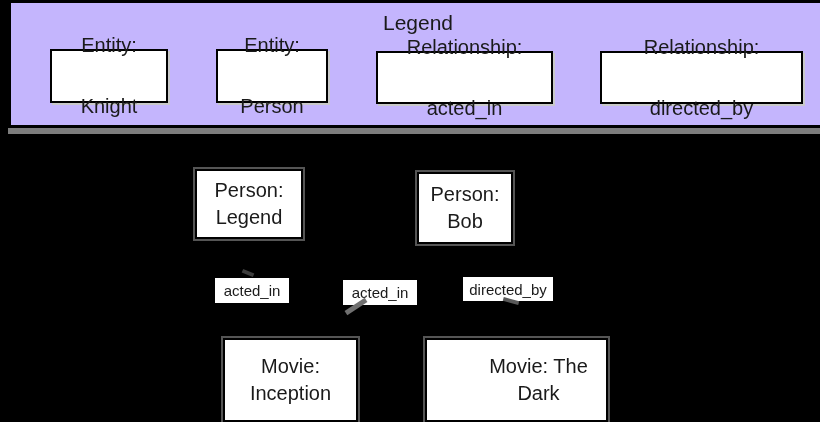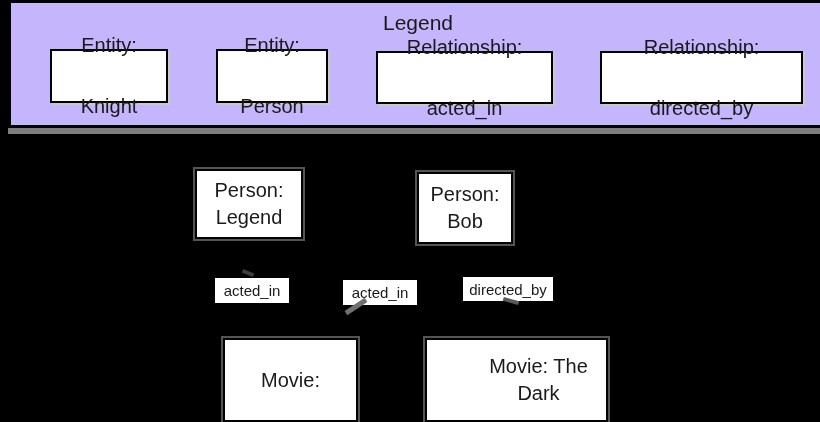--- a/index.html
+++ b/index.html
@@ -119,20 +119,21 @@
     <span>Legend</span>
   </div>
 
   <div class="node" style="left:417px; top:172px; width:96px; height:72px;">
     <span>Person:</span>
     <span>Bob</span>
   </div>
 
   <div class="node" style="left:223px; top:338px; width:135px; height:84px;">
     <span>Movie:</span>
+    <span>Inception</span>
   </div>
 
   <div class="node" style="left:425px; top:338px; width:183px; height:84px;padding-left:44px;">
     <span>Movie: The Dark</span>
   </div>
 
   <div class="edge-label" style="left:215px; top:278px; width:74px; height:25px;">acted_in</div>
 
   <div class="edge-label" style="left:343px; top:280px; width:74px; height:25px;">acted_in</div>
 

